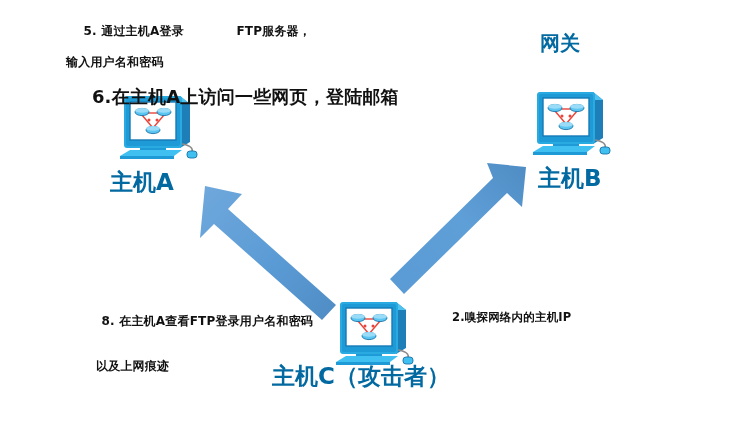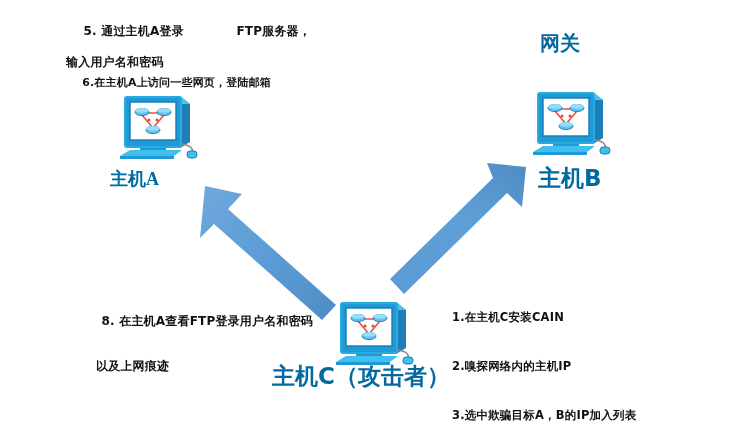--- a/index.html
+++ b/index.html
@@ -21,34 +21,34 @@
     font-weight: bold;
     color: #111111;
     white-space: pre;
     line-height: 1.32;
     letter-spacing: 0.2px;
   }
 
   
   #note-step5 { left: 66px;  top: 8px;   font-size: 12px; }
   #note-step5 .l2 { display: block; }
-  #note-step6 { left: 66px;  top: 61px;  font-size: 11px; }
+  #note-step6 { left: 66px;  top: 61px;  font-size: 18px; }
   #note-step7 { left: 84px;  top: 298px; font-size: 12px; }
   #note-step7 .l2 { display: block; margin-top: 14px; margin-left: 12px; }
   #note-attacker-steps { left: 452px; top: 276px; font-size: 11.5px; line-height: 1.42; }
   #note-attacker-steps span { display: block; }
 
   
   .device-label {
     position: absolute;
     font-weight: bold;
     color: #0369a1;
     white-space: pre;
   }
-  #label-hostA  { left: 110px; top: 167px; font-size: 18px; font-family: Liberation Serif, serif; }
+  #label-hostA  { left: 110px; top: 167px; font-size: 23px; }
   #label-hostB  { left: 538px; top: 163px; font-size: 23px; text-align: right; }
   #label-hostC  { left: 272px; top: 361px; font-size: 23px; }
   #label-gateway{ left: 540px; top: 30px;  font-size: 20px; }
 
   
   .computer {
     position: absolute;
     width: 86px;
     height: 78px;
   }
@@ -192,23 +192,21 @@
   <div class="txt" id="note-step6">
     <span>6.在主机A上访问一些网页，登陆邮箱</span>
   </div>
 
   <div class="txt" id="note-step7">
     <span>8. 在主机A查看FTP登录用户名和密码</span>
     <span class="l2">以及上网痕迹</span>
   </div>
 
   <div class="txt" id="note-attacker-steps">
-    <span>1.在主机C安装CAIN</span>
     <span>2.嗅探网络内的主机IP</span>
-    <span>3.选中欺骗目标A，B的IP加入列表</span>
     
   </div>
 
   <div class="device-label" id="label-hostA">主机A</div>
   <div class="device-label" id="label-hostB">主机B</div>
   <div class="device-label" id="label-hostC">主机C（攻击者）</div>
   <div class="device-label" id="label-gateway">网关</div>
 
 </div>
 

